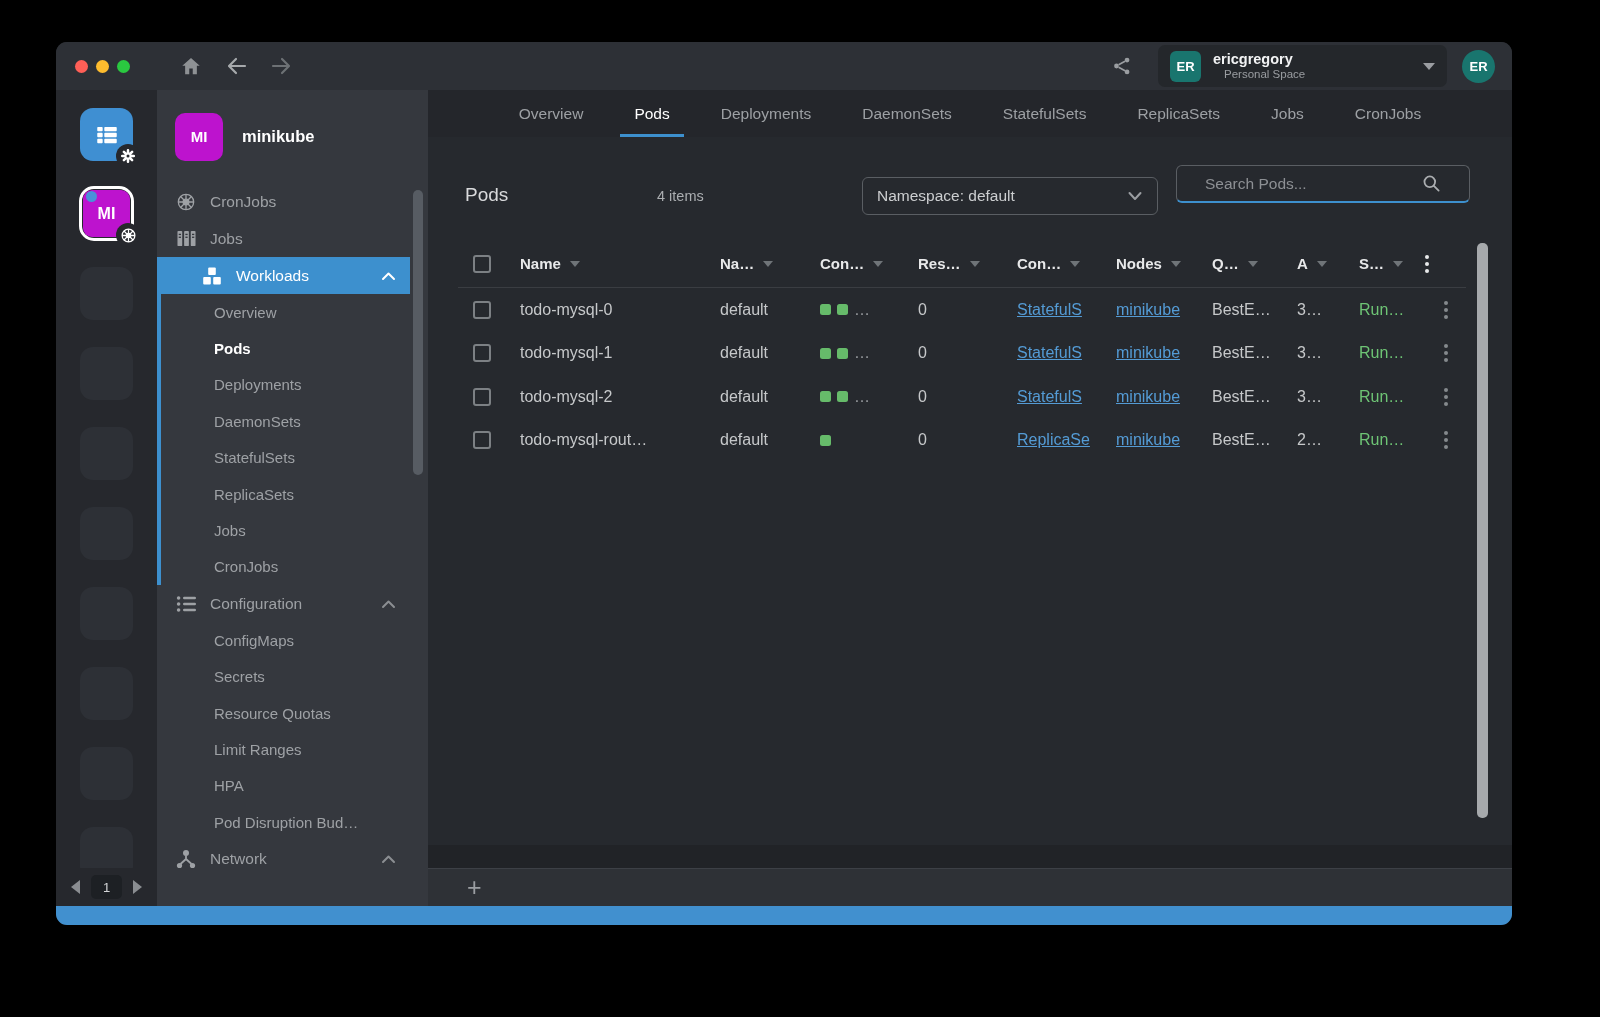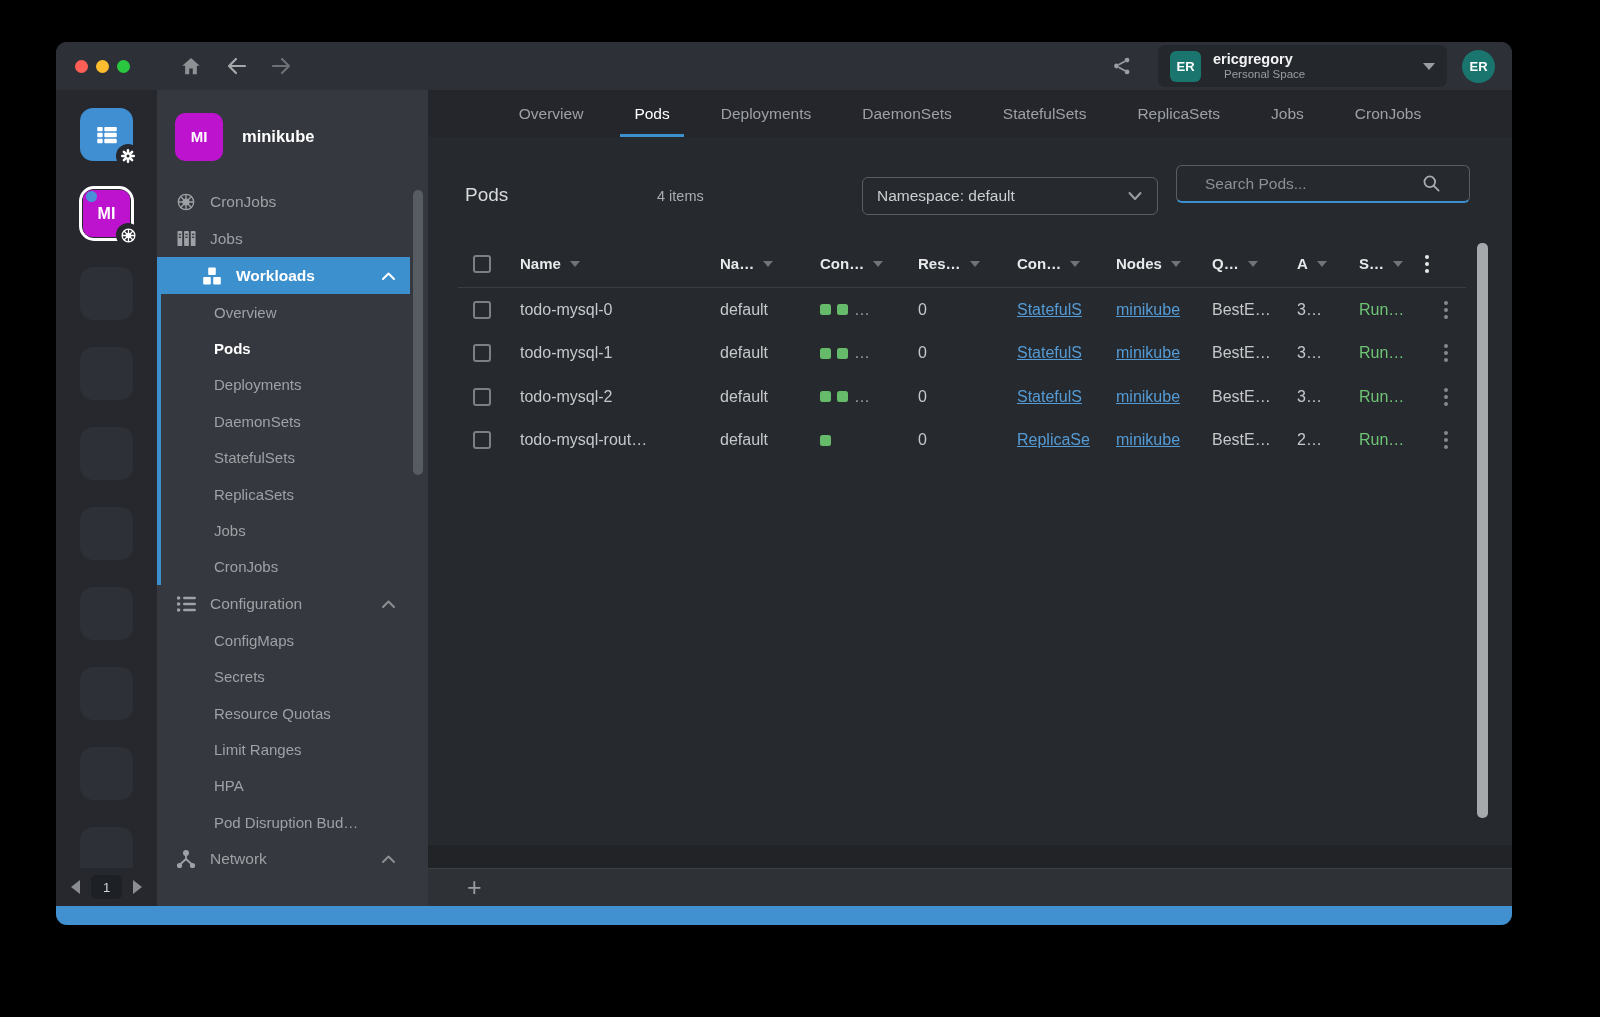--- a/index.html
+++ b/index.html
@@ -43,21 +43,21 @@
   .pg-next{border-left:9px solid #8a8d91;}
   .pg-box{width:31px;height:24px;background:#1d2024;border-radius:5px;color:#d4d6d8;font-size:13px;display:flex;align-items:center;justify-content:center;}
 
   
   .sidebar{width:271px;background:#35383e;flex:none;position:relative;overflow:hidden;}
   .side-header{height:93px;display:flex;align-items:center;padding-left:18px;gap:19px;}
   .side-mi{width:48px;height:48px;border-radius:10px;background:#bd13ce;color:#fff;font-weight:bold;font-size:15px;display:flex;align-items:center;justify-content:center;}
   .side-cluster-name{color:#fff;font-size:16.5px;font-weight:bold;}
   .side-row{height:37px;display:flex;align-items:center;padding-left:18px;margin-right:18px;color:#9ea1a5;font-size:15.5px;cursor:default;}
   .side-row .icn{width:22px;margin-right:13px;display:flex;align-items:center;justify-content:center;}
-  .side-row.active{background:#3d90ce;color:#fff;font-weight:bold;padding-left:44px;}
+  .side-row.active{background:#3d90ce;color:#fff;font-weight:normal;padding-left:44px;}
   .side-row .chev{margin-left:auto;margin-right:14px;display:flex;}
   .submenu{}
   .submenu.accent{border-left:4px solid #3d90ce;}
   .sub-item{height:36.4px;display:flex;align-items:center;padding-left:57px;color:#9ea1a5;font-size:15px;cursor:default;}
   .submenu.accent .sub-item{padding-left:53px;}
   .sub-item.active{color:#fff;font-weight:bold;}
   .side-scroll{position:absolute;left:256px;top:100px;width:10px;height:285px;border-radius:5px;background:#575c63;}
 
   
   .main{flex:1;min-width:0;display:flex;flex-direction:column;background:#26292e;position:relative;}

